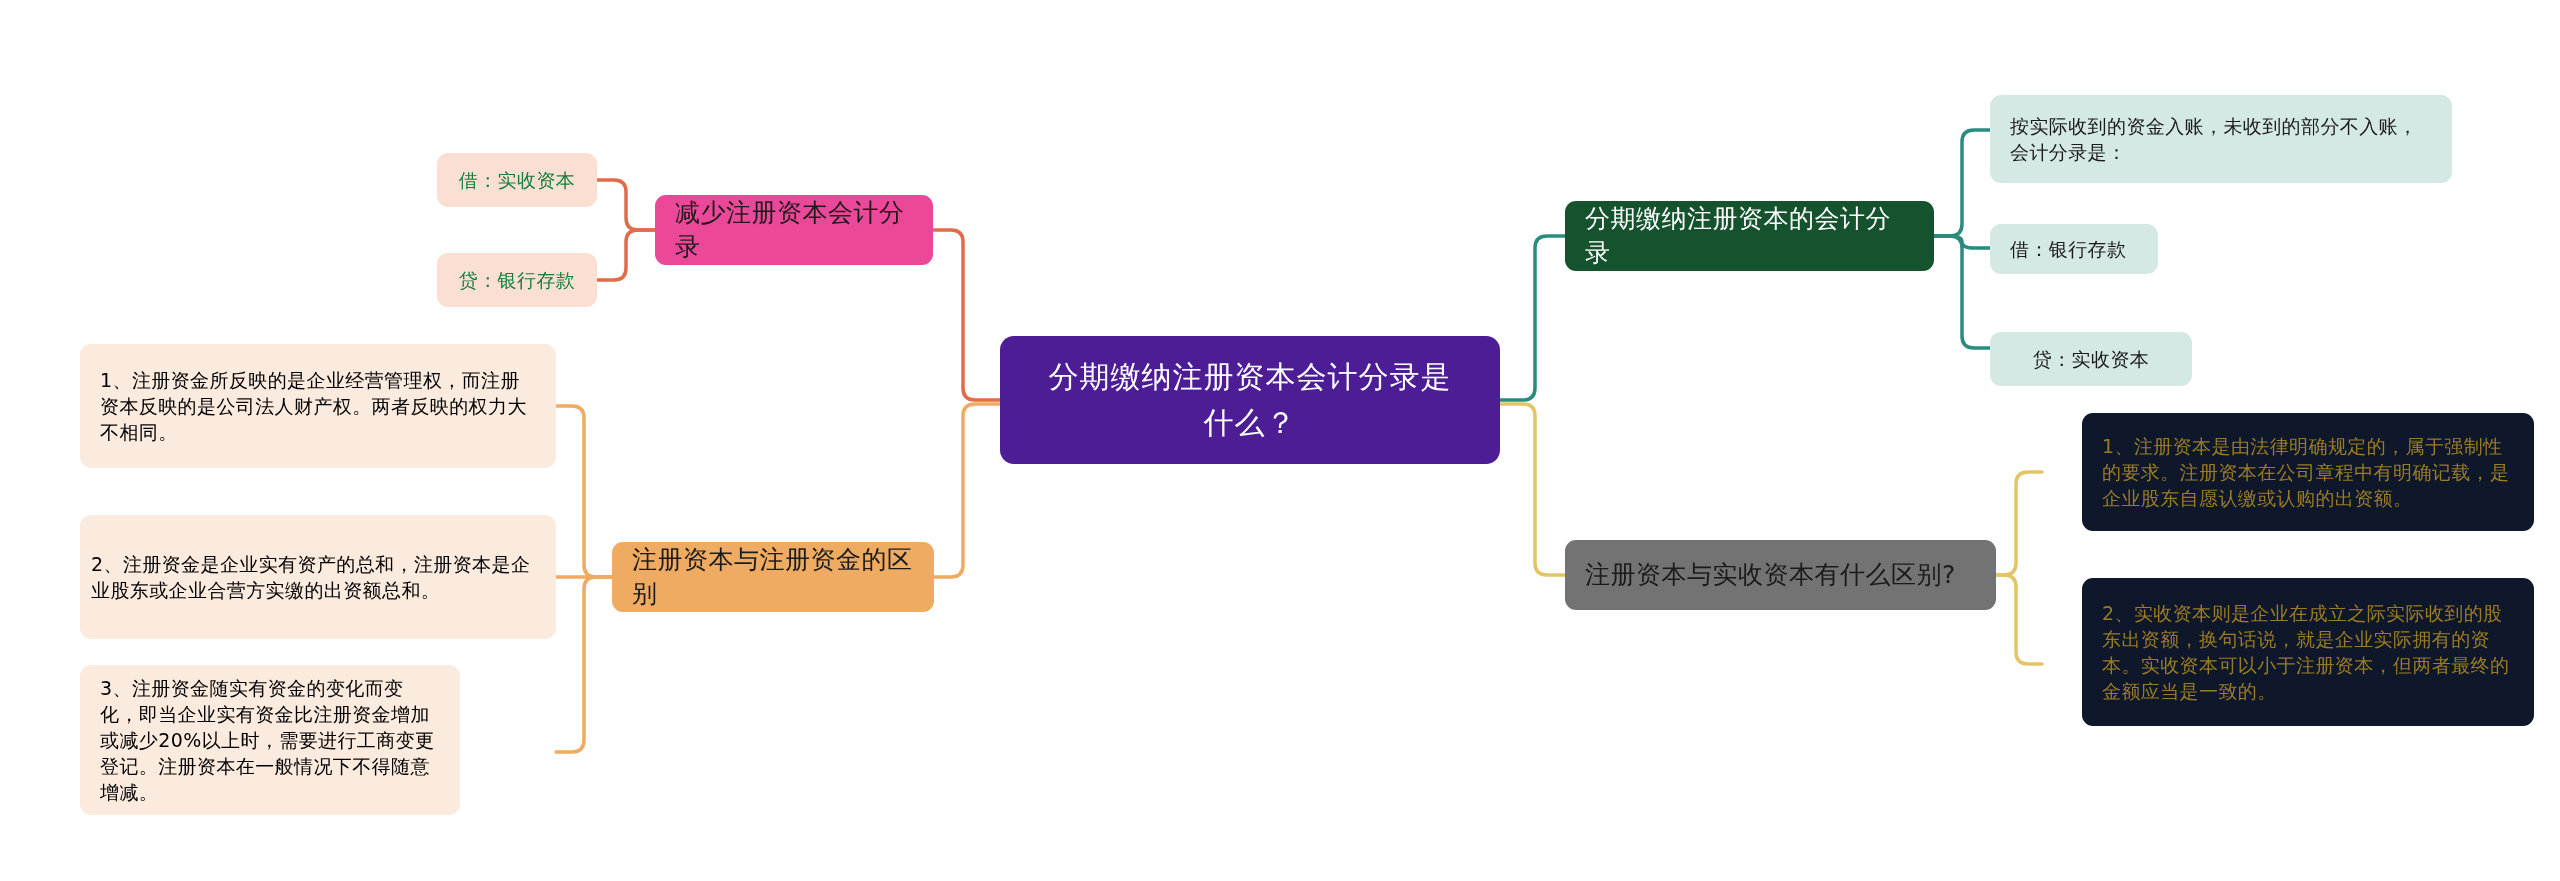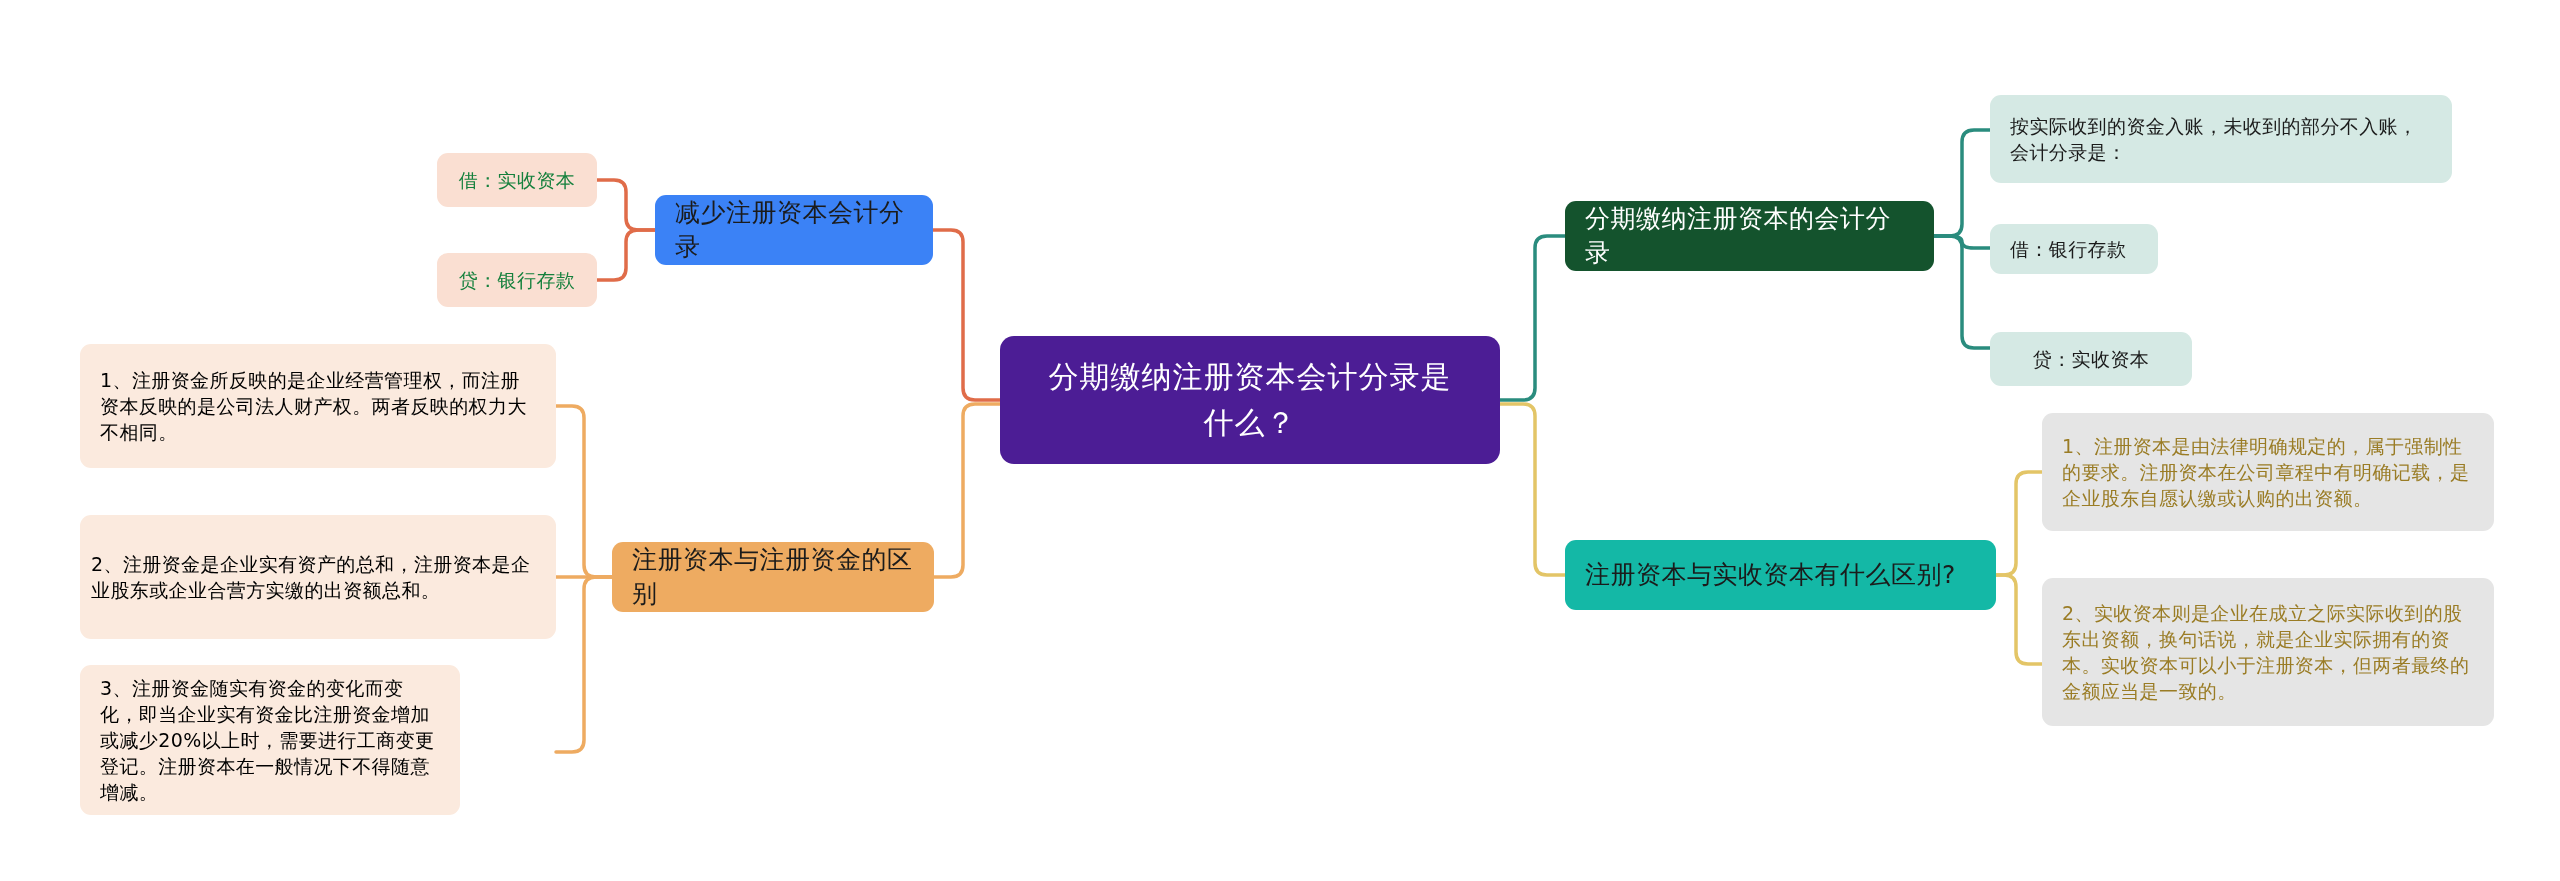--- a/index.html
+++ b/index.html
@@ -59,46 +59,46 @@
   .branch {
     border-radius: 11px;
     padding: 12px 20px;
     justify-content: flex-start;
   }
   .branch .txt {
     font-size: 25px;
     line-height: 34px;
     letter-spacing: 0.5px;
   }
-  .branch-orange      { background: #3b82f6; }
+  .branch-orange      { background: #ec4899; }
   .branch-orange .txt { color: #1b1b1b; }
   .branch-amber       { background: #eeab61; }
   .branch-amber .txt  { color: #1b1b1b; }
   .branch-teal        { background: #14532d; }
   .branch-teal .txt   { color: #ffffff; }
-  .branch-yellow      { background: #14b8a6; justify-content: center; }
+  .branch-yellow      { background: #737373; justify-content: center; }
   .branch-yellow .txt { color: #1b1b1b; }
 
   
   .leaf {
     border-radius: 11px;
     padding: 13px 20px;
   }
   .leaf .txt {
     font-size: 19px;
     line-height: 26px;
     letter-spacing: 0.4px;
   }
   .leaf-pink        { background: #fadfd2; }
   .leaf-pink .txt   { color: #15803d; }
   .leaf-peach       { background: #fbeade; }
   .leaf-peach .txt  { color: #000000; }
   .leaf-mint        { background: #d5e9e4; }
   .leaf-mint .txt   { color: #1b1b1b; }
-  .leaf-cream       { background: #e5e5e5; }
+  .leaf-cream       { background: #0f172a; margin-left: 40px; }
   .leaf-cream .txt  { color: #9a7c25; }
 
   .leaf-center .txt { text-align: center; }
 </style>
 </head>
 <body>
 
 <div id="canvas">
 
   <svg id="wires" viewBox="0 0 2560 881" xmlns="http://www.w3.org/2000/svg">

